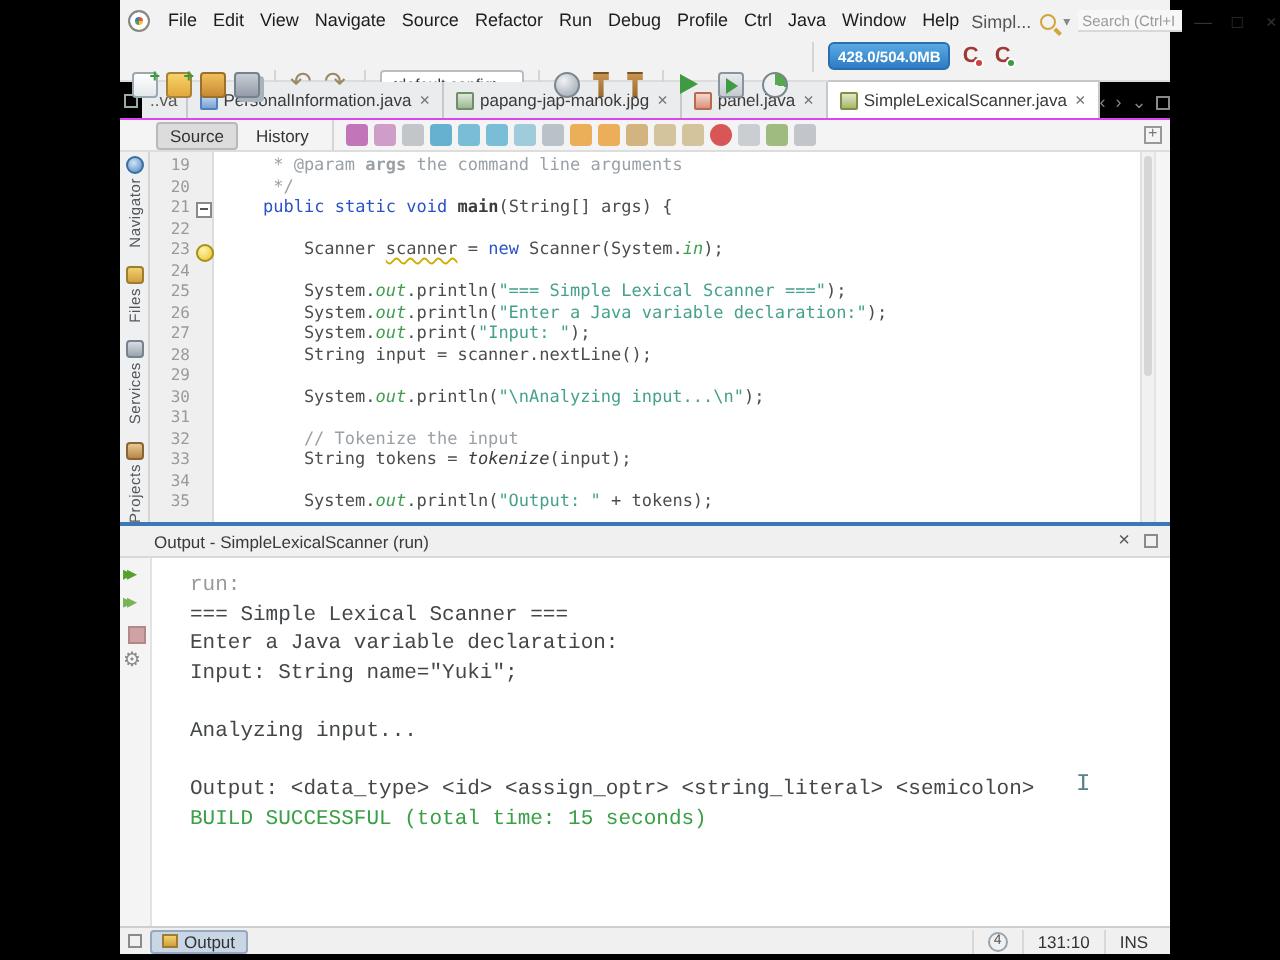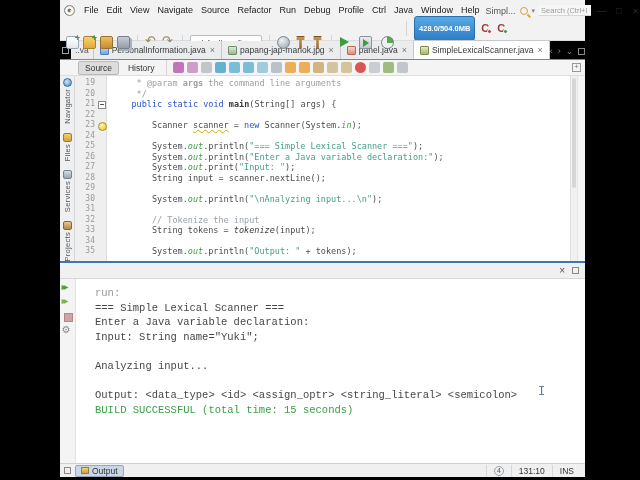--- a/index.html
+++ b/index.html
@@ -50,21 +50,21 @@
   .clean-build-project::after { content:""; position:absolute; right:-1px; bottom:-1px; width:5px; height:5px; background:#e8883a; }
   .run-project { width:11px; }
   .run-project::before { content:""; position:absolute; left:1px; top:1px; border-left:9px solid #3f9b41;
     border-top:5.5px solid transparent; border-bottom:5.5px solid transparent; }
   .debug-project { background:linear-gradient(#e8ebee,#c4cad0); border:1px solid #8a949e; }
   .debug-project::before { content:""; position:absolute; left:3px; top:2px; border-left:6px solid #3f9b41;
     border-top:4px solid transparent; border-bottom:4px solid transparent; }
   .profile-project { border-radius:50%; border:1px solid #79848c;
     background:conic-gradient(#57a84e 0 100deg, #eef1f3 100deg 360deg); }
   .dd-dot { color:#888; font-size:6px; margin-left:-2px; }
-  .memory-pill { height:25px; border-radius:3px; padding:1px 4px; color:#fff; font-size:7.5px; font-weight:bold;
+  .memory-pill { height:14px; border-radius:3px; padding:1px 4px; color:#fff; font-size:7.5px; font-weight:bold;
     background:linear-gradient(#59a9e4,#2e7cc4); border:1px solid #2a6eae; display:flex; align-items:center; white-space:nowrap; }
   .prof-c { color:#a03838; font-weight:bold; font-size:11px; position:relative; width:12px; text-align:center; }
   .prof-c i { position:absolute; width:5px; height:5px; border-radius:50%; right:-1px; bottom:0; font-style:normal; }
   .prof-c .dot-red { background:#d04040; border:1px solid #fff; }
   .prof-c .dot-green { background:#3f9b41; border:1px solid #fff; }
 
   
   .tabrow { height:19px; display:flex; align-items:flex-end; background:#000000;
     border-bottom:1px solid #d946ef; flex:0 0 auto; }
   .tab-left-sq { width:7px; height:7px; border:1px solid #9aa; margin:0 2px 5px 2px; flex:0 0 auto; }
@@ -388,20 +388,21 @@
           <div class="thumb"></div>
         </div>
       <div class="errstripe"></div>
     </div>
   </div>
 
   <div class="splitter"></div>
 
   <div class="output">
     <div class="out-header">
+      <span>Output - SimpleLexicalScanner (run)</span>
       <span class="oh-right">
         <span class="oh-close">×</span>
         <span class="oh-float"></span>
       </span>
     </div>
     <div class="out-body">
       <div class="out-tools">
           <span class="oicon rerun"></span>
           <span class="oicon rerun-debug"></span>
           <span class="oicon stop"></span>

